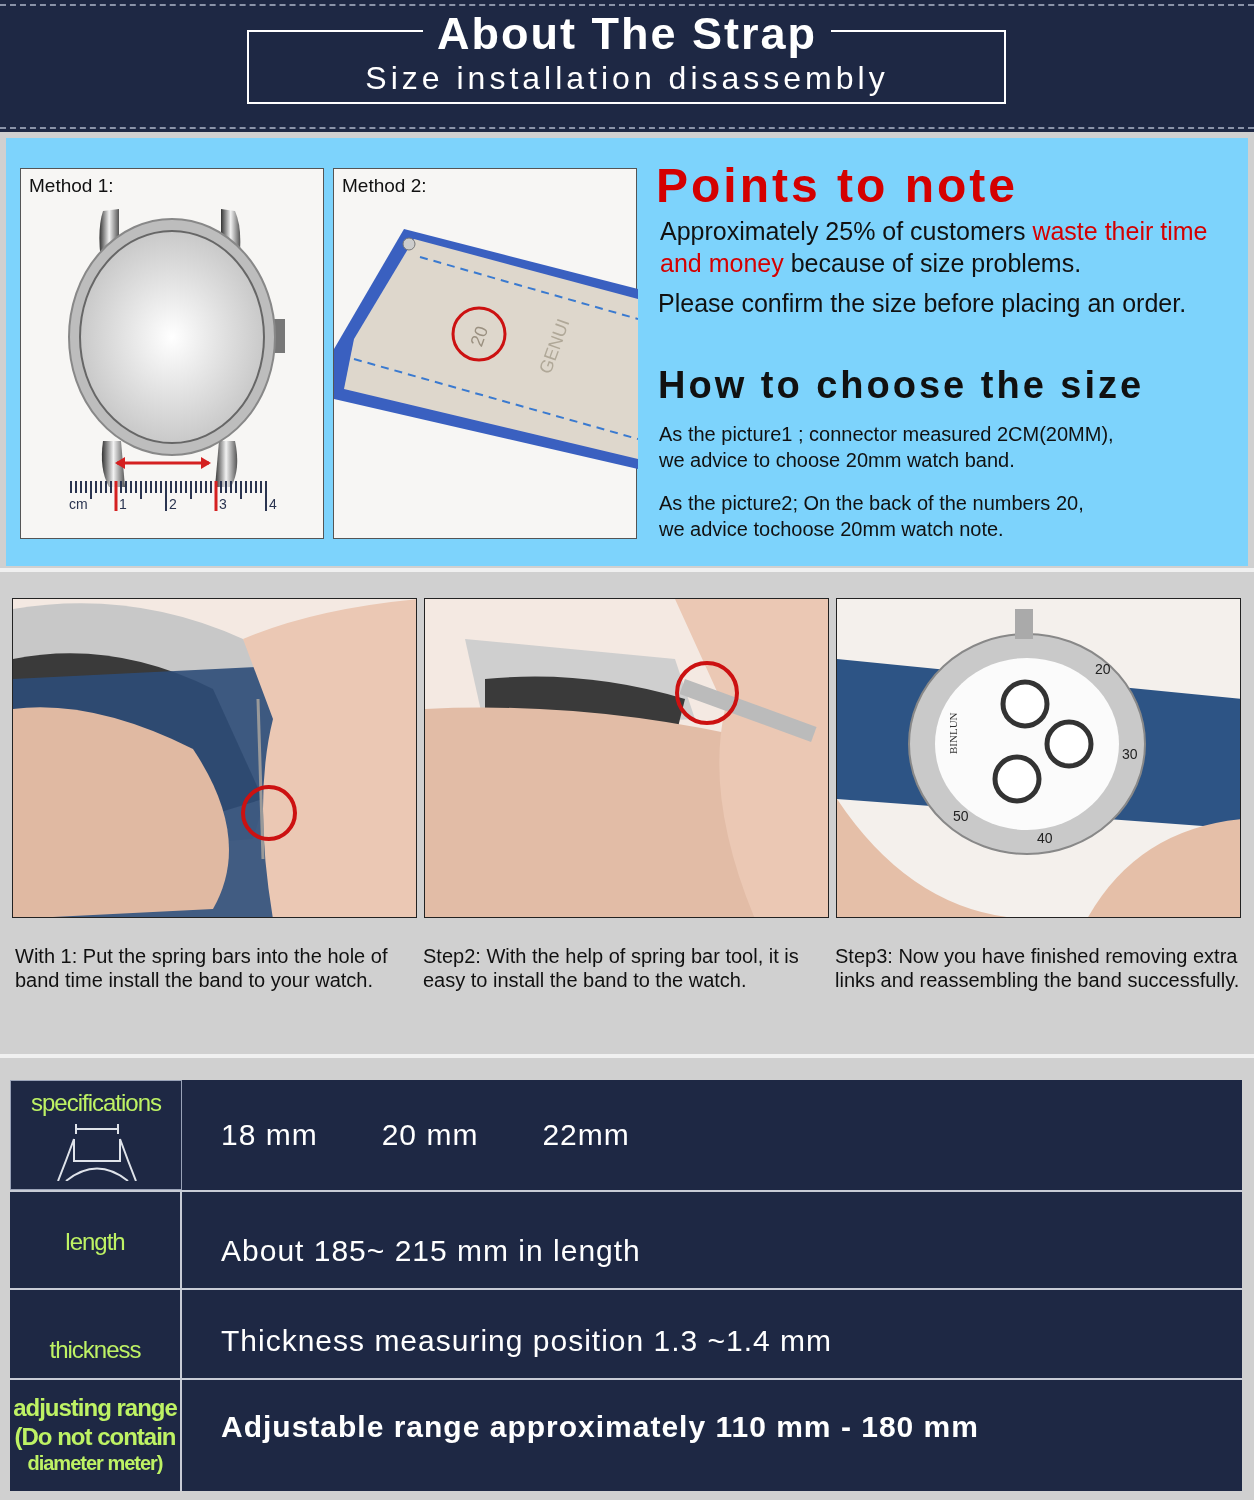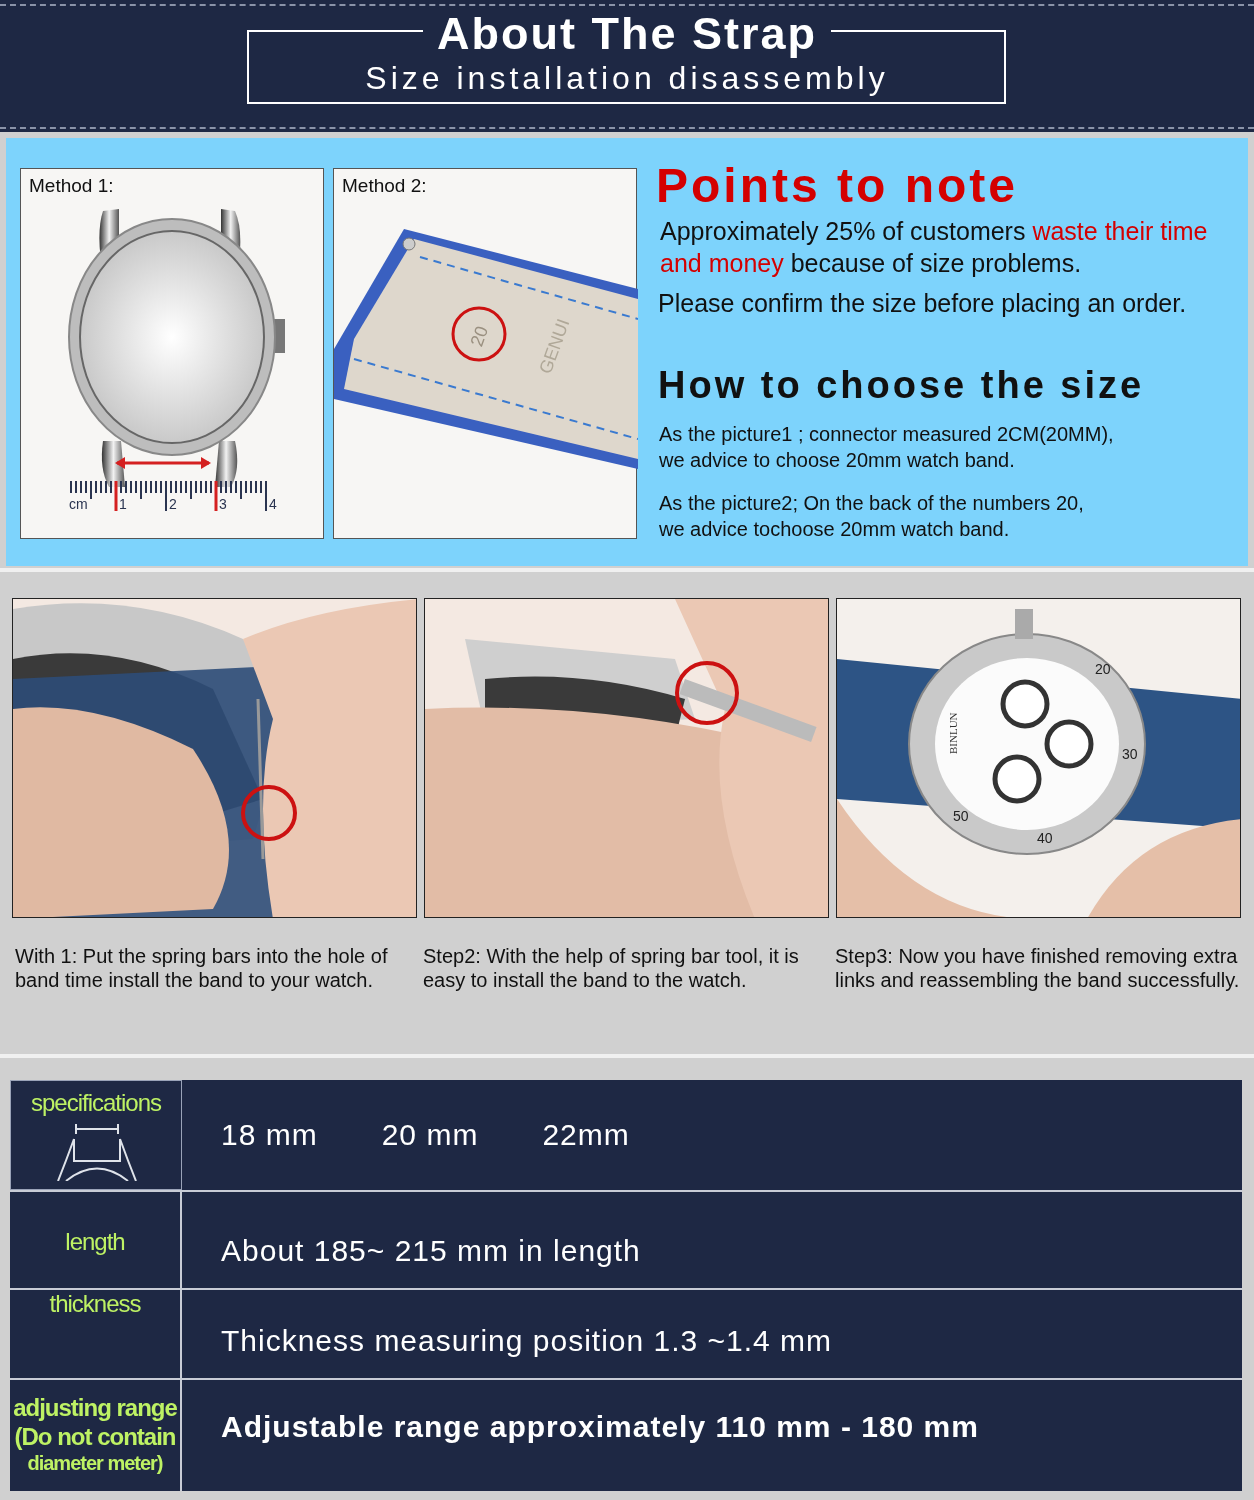--- a/index.html
+++ b/index.html
@@ -164,21 +164,21 @@
     <div class="notes-p1"><span>Approximately 25% of customers </span><span class="red">waste their time and money</span><span> because of size problems.</span></div>
     <div class="notes-p2">Please confirm the size before placing an order.</div>
   </div>
   <div class="how-title">How to choose the size</div>
   <div class="how-p p1">
     <div>As the picture1 ; connector measured 2CM(20MM),</div>
     <div>we advice to choose 20mm  watch band.</div>
   </div>
   <div class="how-p p2">
     <div>As the picture2;  On the back of the numbers 20,</div>
-    <div>we advice tochoose 20mm  watch band.</div>
+    <div>we advice tochoose 20mm  watch note.</div>
   </div>
 </div>
 
 <div class="divider" style="top:568px"></div>
 
 <div class="photo p1">
   <svg width="405" height="320">
     <rect width="405" height="320" fill="#f4e9e2"></rect>
     <path d="M0,10 Q120,-10 230,40 L280,110 L240,240 L0,260 Z" fill="#c8c8c8"></path>
     <path d="M0,60 Q100,40 200,90 L250,200 L120,240 L0,230 Z" fill="#3a3a3a"></path>
@@ -243,21 +243,21 @@
       <span>18 mm</span><span>20 mm</span><span>22mm</span>
     </div>
   </div>
 
   <div class="spec-row r2">
     <div class="spec-label" style="padding-top:36px">length</div>
     <div class="spec-value" style="top:42px">About 185~ 215 mm in length</div>
   </div>
 
   <div class="spec-row r3">
-    <div class="spec-label" style="">thickness</div>
+    <div class="spec-label" style="padding-top:46px">thickness</div>
     <div class="spec-value" style="top:34px">Thickness measuring position 1.3 ~1.4 mm</div>
   </div>
 
   <div class="spec-row r4">
     <div class="spec-label" style="padding-top:14px">
       <div>adjusting range</div>
       <div style="font-size:24px;line-height:26px;margin-top:2px">(Do not contain</div>
       <div style="font-size:20px;line-height:26px">diameter meter)</div>
     </div>
     <div class="spec-value" style="top:30px">Adjustable range approximately 110 mm - 180 mm</div>

